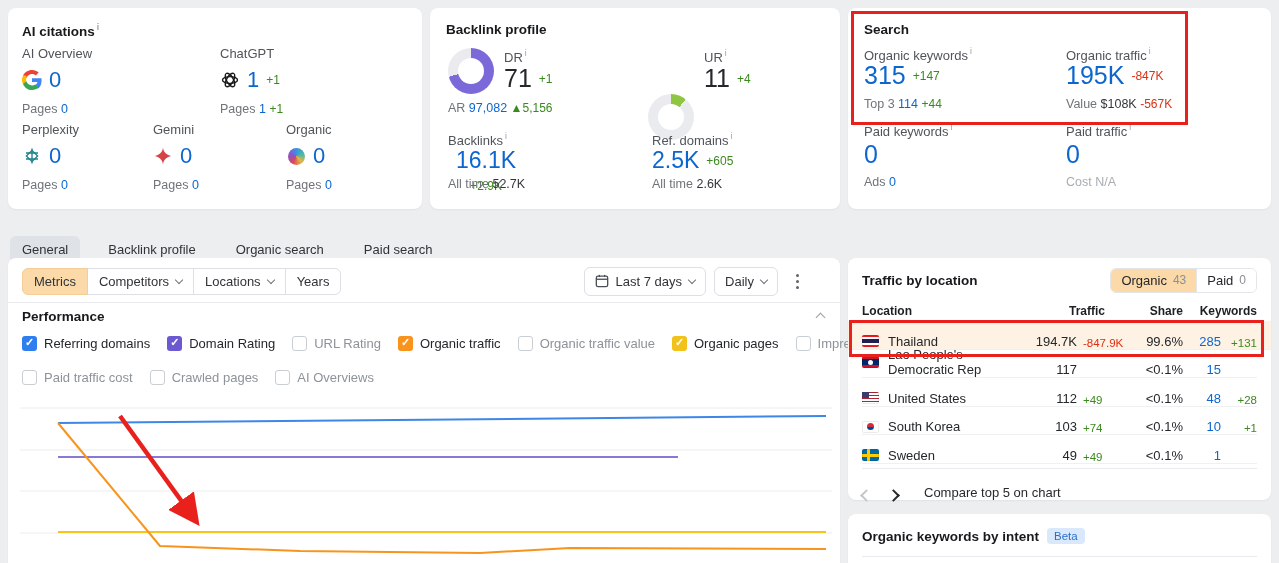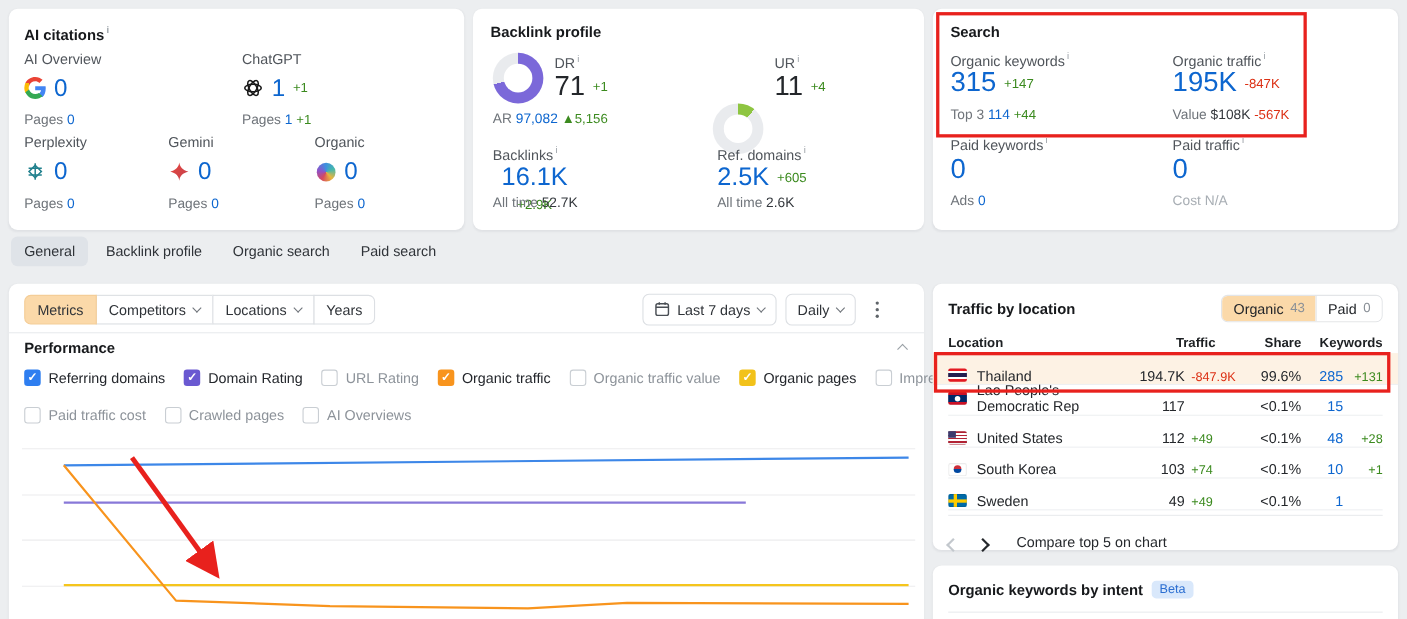--- a/index.html
+++ b/index.html
@@ -38,21 +38,21 @@
 
   .donut { width:46px; height:46px; border-radius:50%; position:relative; }
   .donut::after { content:""; position:absolute; inset:10px; background:#fff; border-radius:50%; }
 
   
   .redbox { position:absolute; border:3px solid #e8211d; z-index:6; pointer-events:none; }
   #redbox-search { left:851px; top:11px; width:337px; height:114px; }
   #redbox-thailand { left:849px; top:320px; width:415px; height:37px; }
 
   
-  #tabs { position:absolute; left:10px; top:215px; display:flex; gap:4px; align-items:center; }
+  #tabs { position:absolute; left:10px; top:236px; display:flex; gap:16px; align-items:center; }
   .tab { padding:6px 12px; border-radius:6px; color:#2f3338; cursor:pointer; }
   .tab.selected { background:#dfe3e8; }
 
   
   .toolbar { position:absolute; left:14px; right:14px; top:8px; height:30px; display:flex; align-items:center; }
   .seg-group { display:flex; }
   .seg { border:1px solid #dcdfe3; background:#fff; padding:5px 11px; display:flex; align-items:center; gap:7px; color:#2f3338; margin-left:-1px; cursor:pointer; }
   .seg:first-child { border-radius:6px 0 0 6px; margin-left:0; }
   .seg:last-child { border-radius:0 6px 6px 0; }
   .seg.selected { background:#fbd9a9; border-color:#f4cd97; position:relative; z-index:1; }

